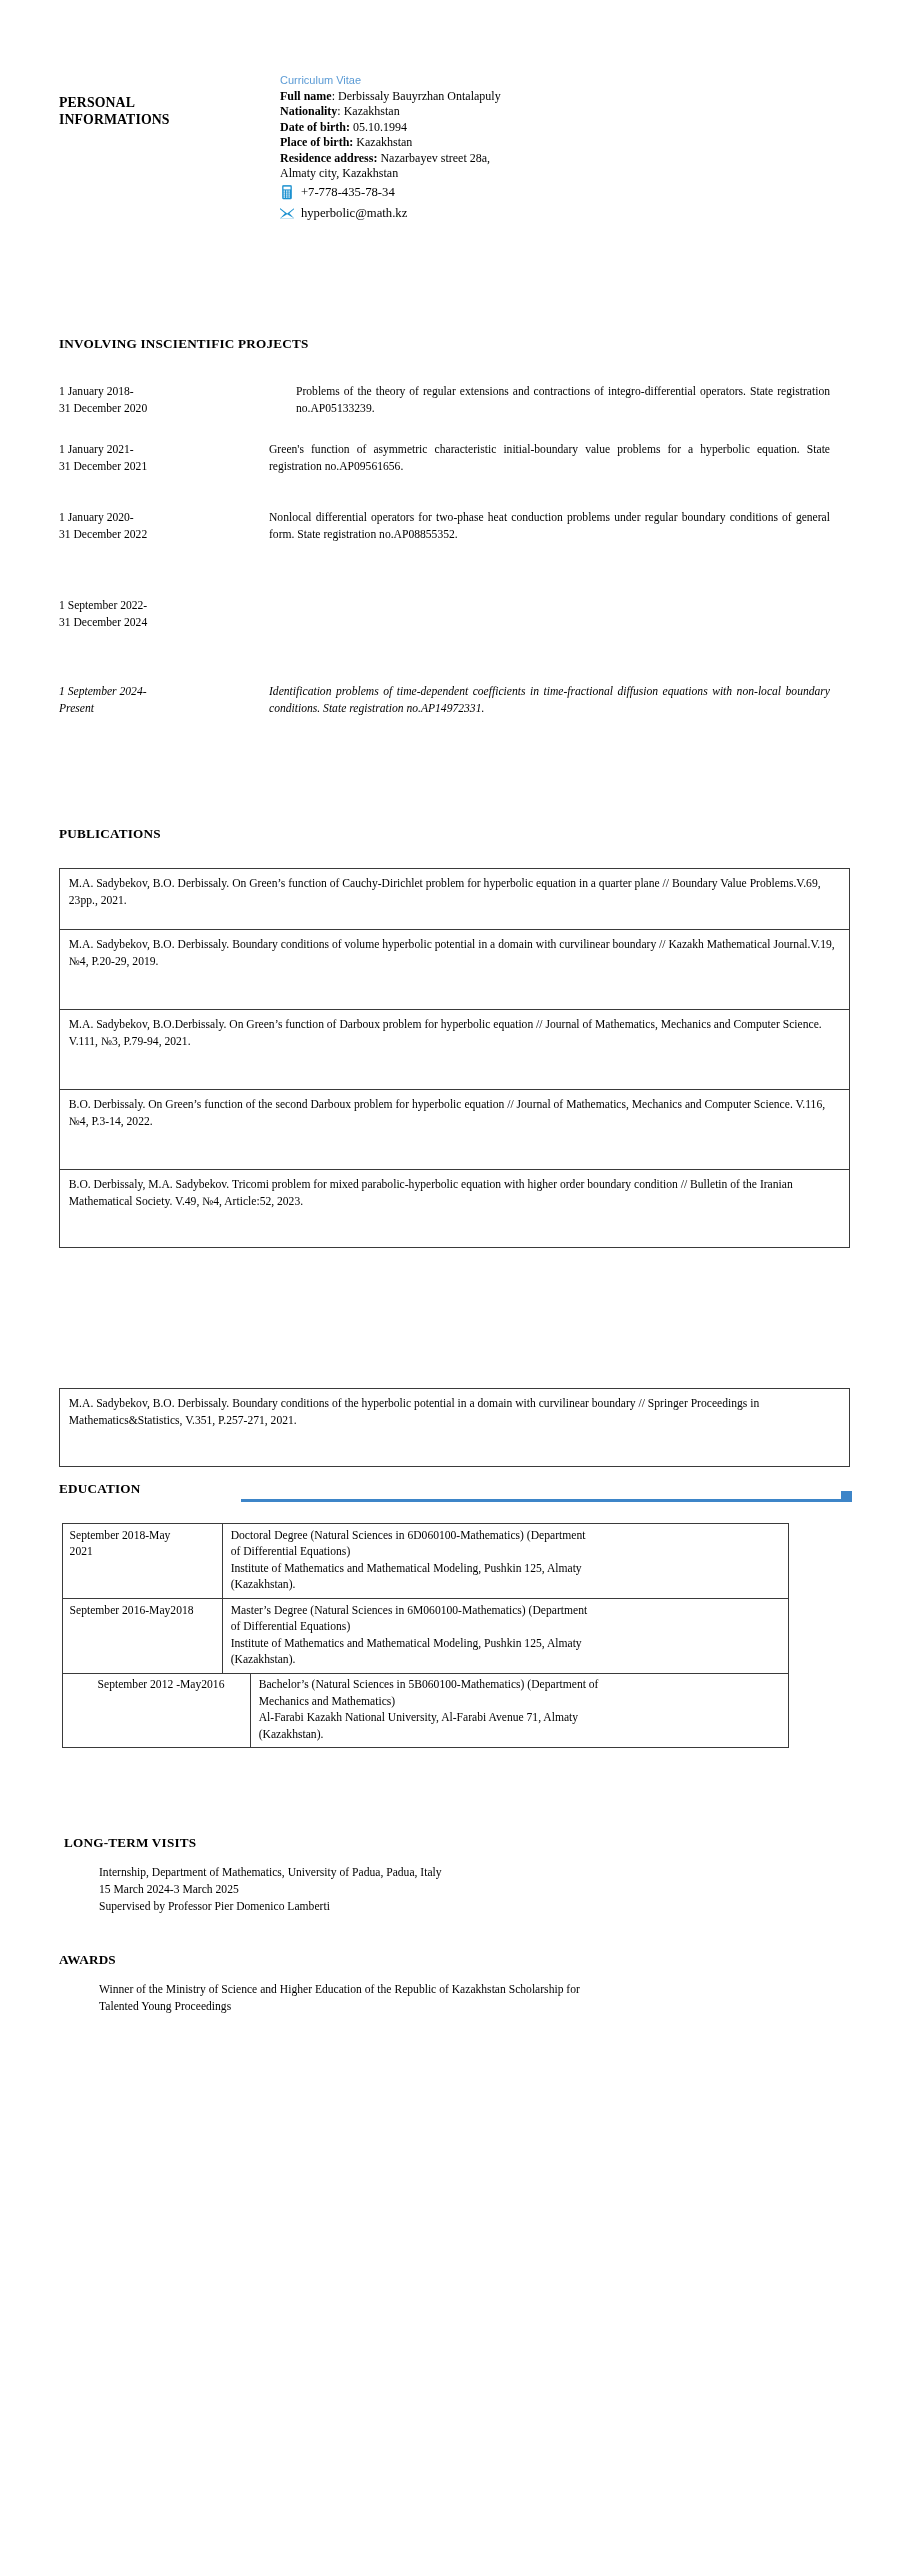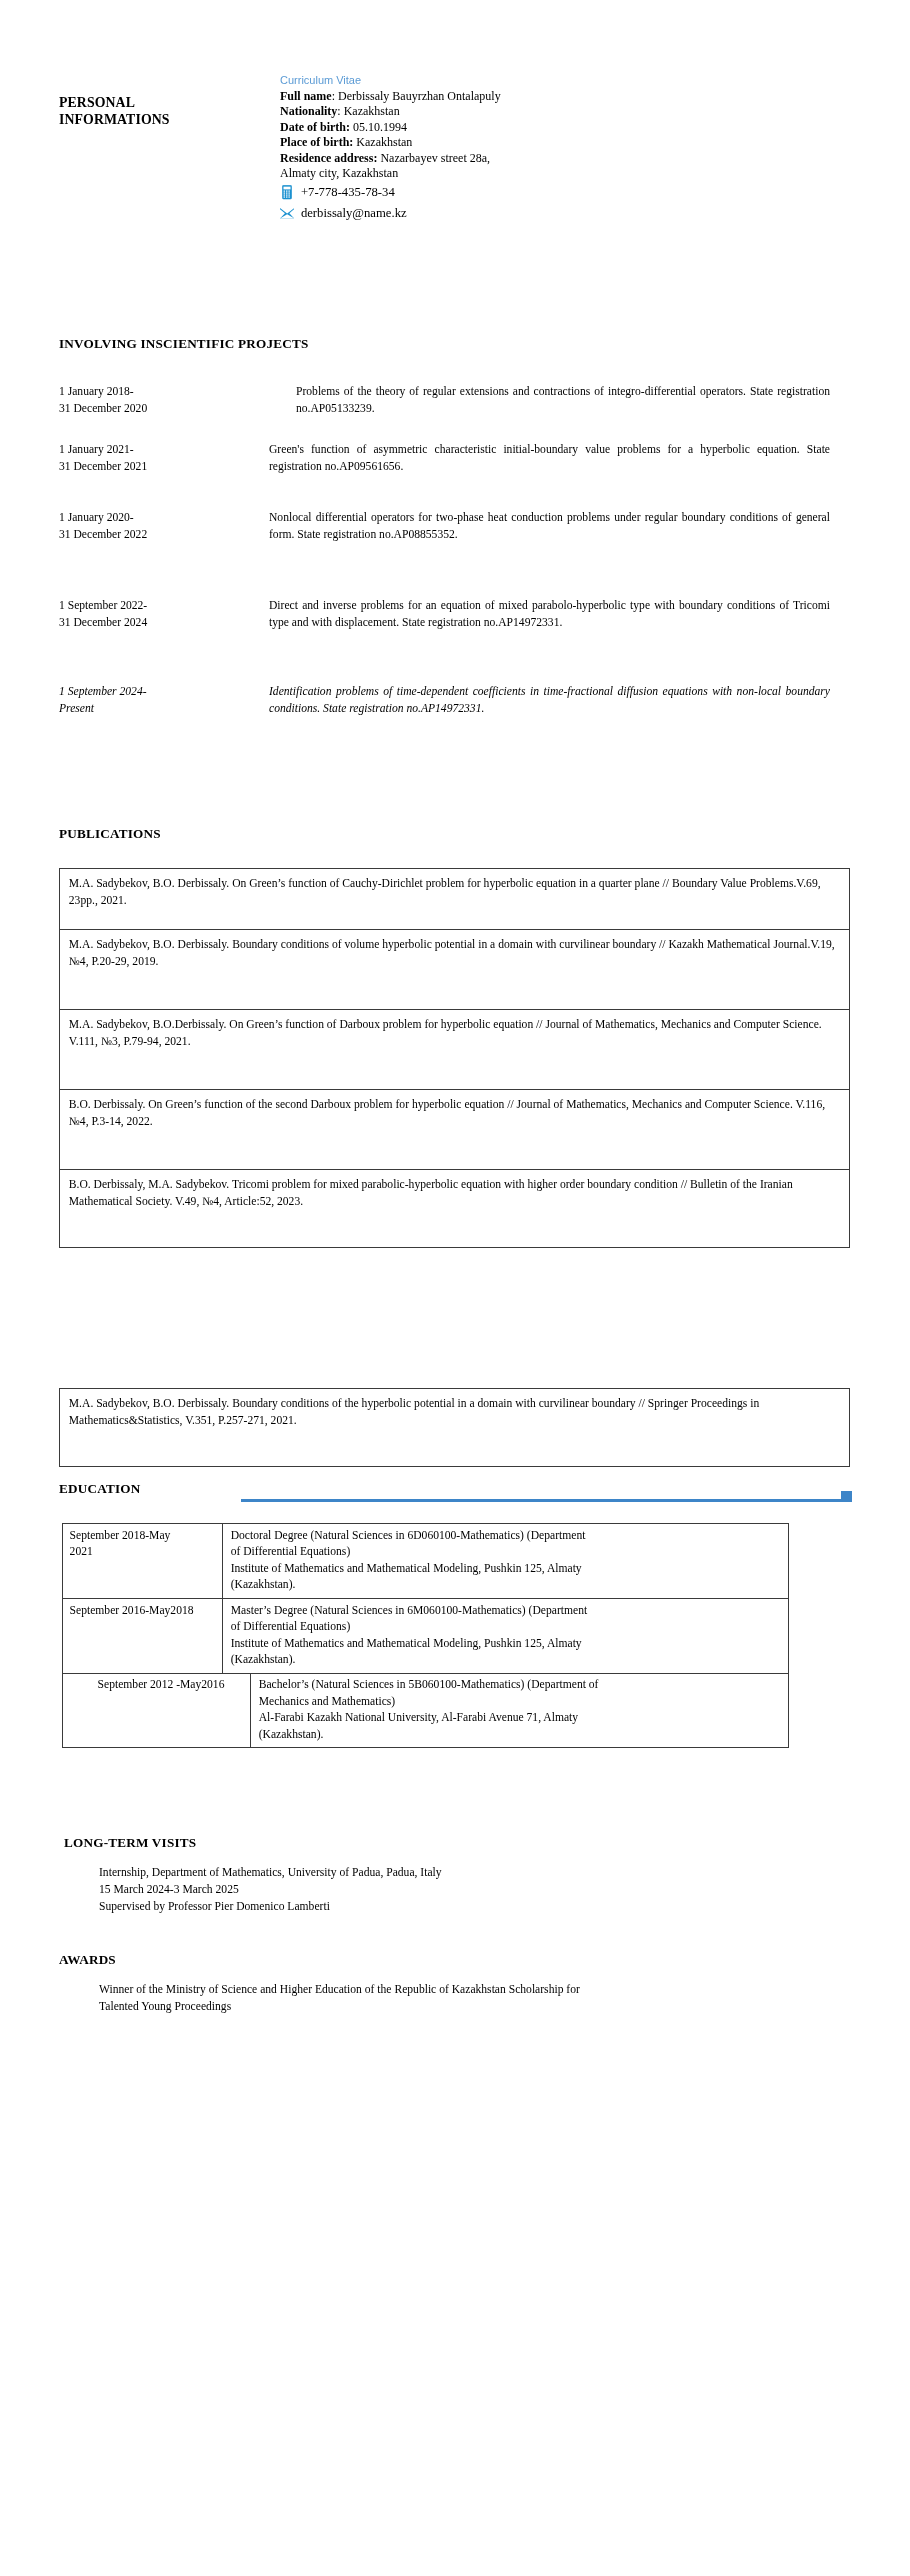--- a/index.html
+++ b/index.html
@@ -243,21 +243,21 @@
         <div class="contact-row">
           <span class="contact-icon">
             <svg width="14.3" height="10.5" viewBox="0 0 26 19" xmlns="http://www.w3.org/2000/svg">
               <rect x="0" y="0" width="26" height="19" fill="#1b91d0"></rect>
               <path d="M0 0 L13 10 L26 0 Z" fill="#ffffff"></path>
               <path d="M0 19 L9 9.5 L0 2 Z" fill="#ffffff"></path>
               <path d="M26 19 L17 9.5 L26 2 Z" fill="#ffffff"></path>
               <path d="M0 19 L13 11.5 L26 19 Z" fill="#ffffff"></path>
             </svg>
           </span>
-          <span class="contact-text">derbissaly@name.kz</span>
+          <span class="contact-text">hyperbolic@math.kz</span>
         </div>
       </div>
     </div>
 
     <div class="section-heading" style="left:59px; top:336px;">INVOLVING INSCIENTIFIC PROJECTS</div>
 
     <div class="projects">
 
       <div class="project-row" style="top:383px;gap:27px;">
         <div class="project-date">
@@ -281,21 +281,20 @@
           <div>31 December 2022</div>
         </div>
         <div class="project-desc">Nonlocal differential operators for two-phase heat conduction problems under regular boundary conditions of general form. State registration no.AP08855352.</div>
       </div>
 
       <div class="project-row" style="top:597px;">
         <div class="project-date">
           <div>1 September 2022-</div>
           <div>31 December 2024</div>
         </div>
-        <div class="project-desc">Direct and inverse problems for an equation of mixed parabolo-hyperbolic type with boundary conditions of Tricomi type and with displacement. State registration no.AP14972331.</div>
       </div>
 
       <div class="project-row" style="top:683px;font-style:italic;">
         <div class="project-date">
           <div>1 September 2024-</div>
           <div>Present</div>
         </div>
         <div class="project-desc">Identification problems of time-dependent coefficients in time-fractional diffusion equations with non-local boundary conditions. State registration no.AP14972331.</div>
       </div>
 

